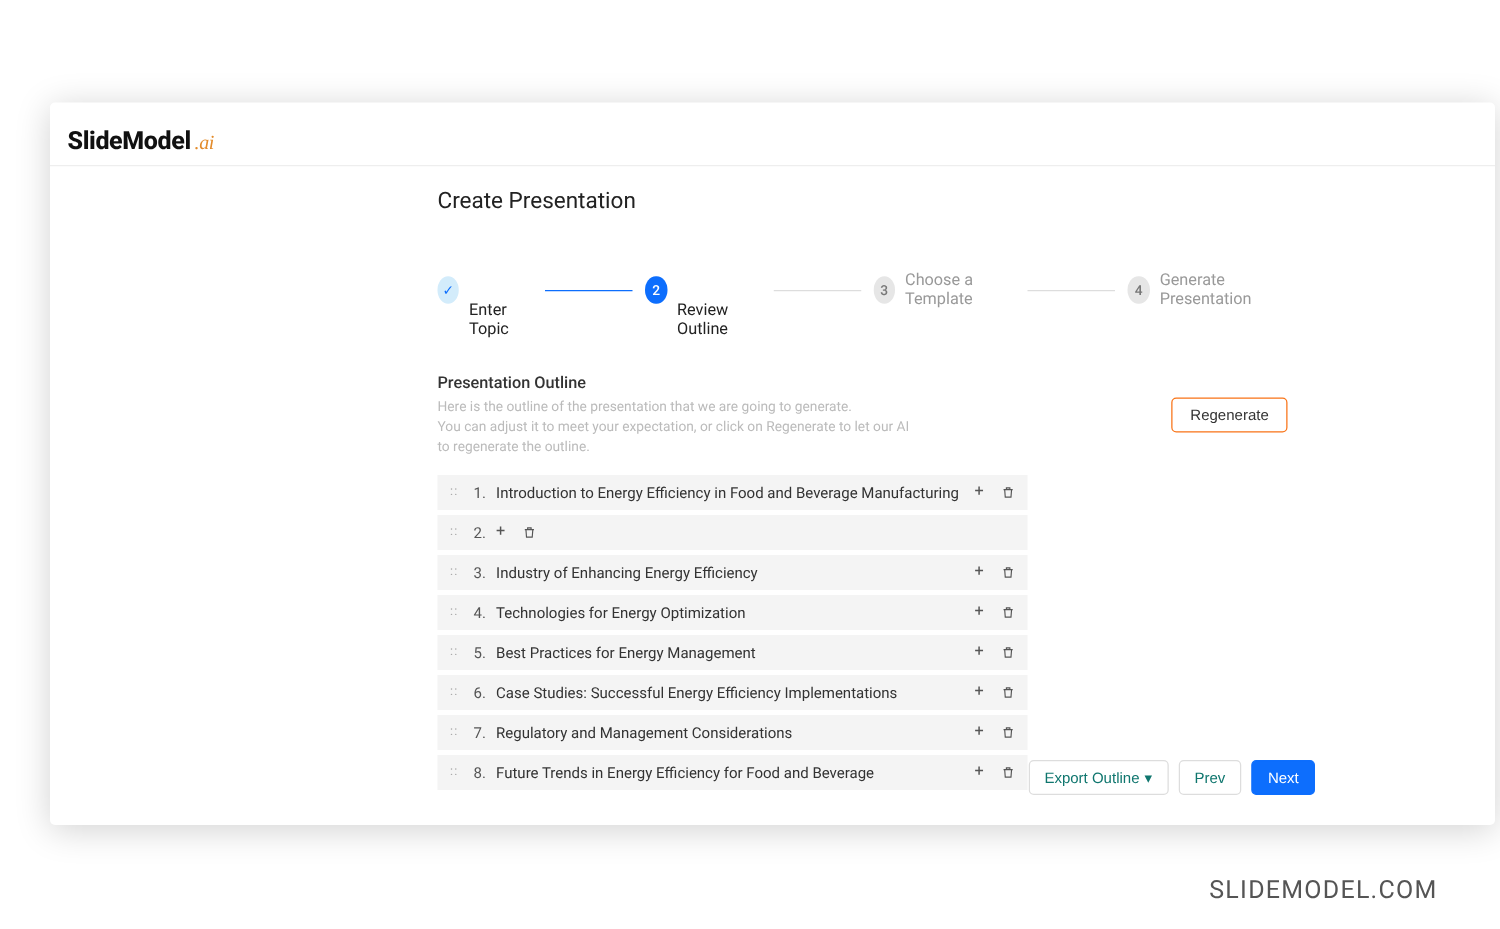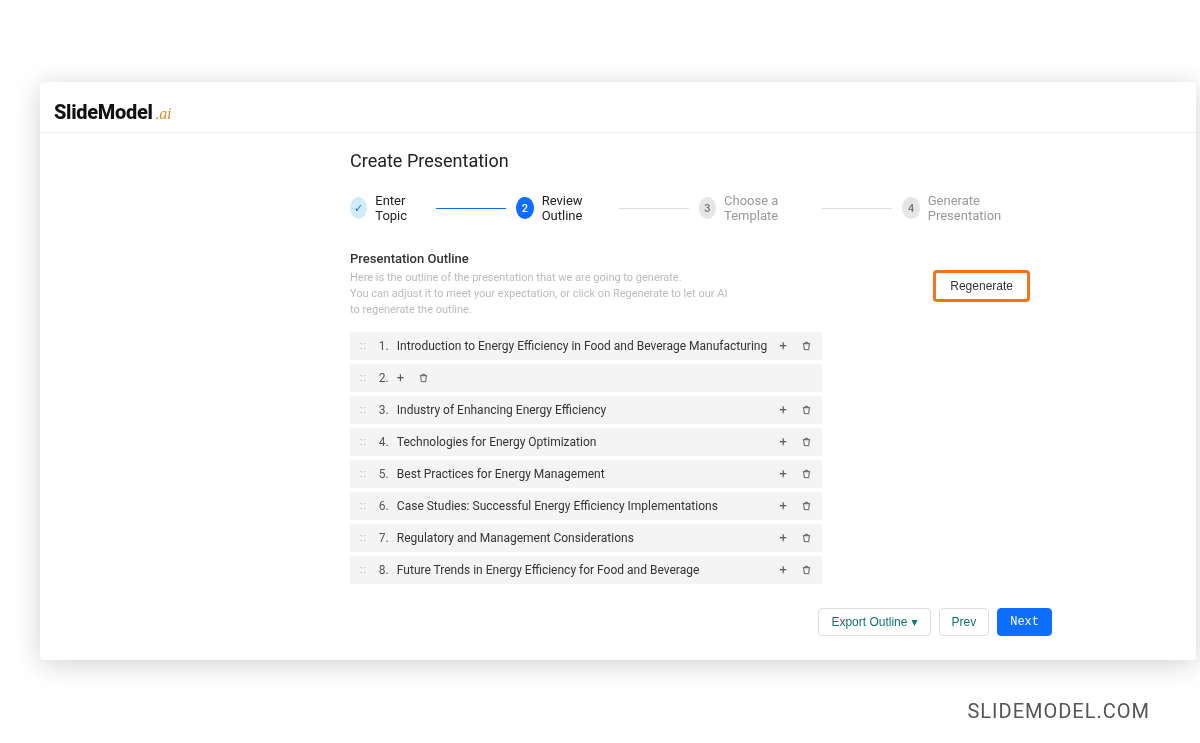--- a/index.html
+++ b/index.html
@@ -84,21 +84,21 @@
     background: #0d6efd;
     color: #fff;
   }
   .step-circle.pending {
     background: #e6e6e6;
     color: #777;
   }
   .step-label {
     font-size: 13px;
   }
-  .step-label.active { color: #222; }
+  .step-label.active { color: #222; margin-top: 48px; }
   .step-label.pending { color: #999; }
   .step-line {
     flex: 0 0 70px;
     height: 1px;
     margin: 0 10px;
   }
   .step-line.done { background: #0d6efd; }
   .step-line.pending { background: #ddd; }
 
   .section-title {
@@ -114,21 +114,21 @@
     gap: 14px;
     margin-bottom: 14px;
   }
   .desc {
     font-size: 11px;
     line-height: 1.45;
     color: #bbb;
     max-width: 380px;
   }
   .regen-btn {
-    border: 3px solid #f97316;
+    border: 1px solid #f97316;
     background: #fff;
     padding: 6px 14px;
     border-radius: 4px;
     font-size: 12px;
     color: #333;
     cursor: pointer;
     white-space: nowrap;
   }
   .outline-list {
     display: flex;
@@ -188,21 +188,20 @@
     color: #0f766e;
     cursor: pointer;
     display: inline-flex;
     align-items: center;
     gap: 4px;
   }
   .btn.primary {
     background: #0d6efd;
     border-color: #0d6efd;
     color: #fff;
-    font-family: Liberation Mono, monospace;
   }
   .watermark {
     position: absolute;
     right: 50px;
     bottom: 20px;
     font-size: 20px;
     letter-spacing: 1px;
     color: #555;
   }
   svg.trash-svg { width:11px; height:12px; }

